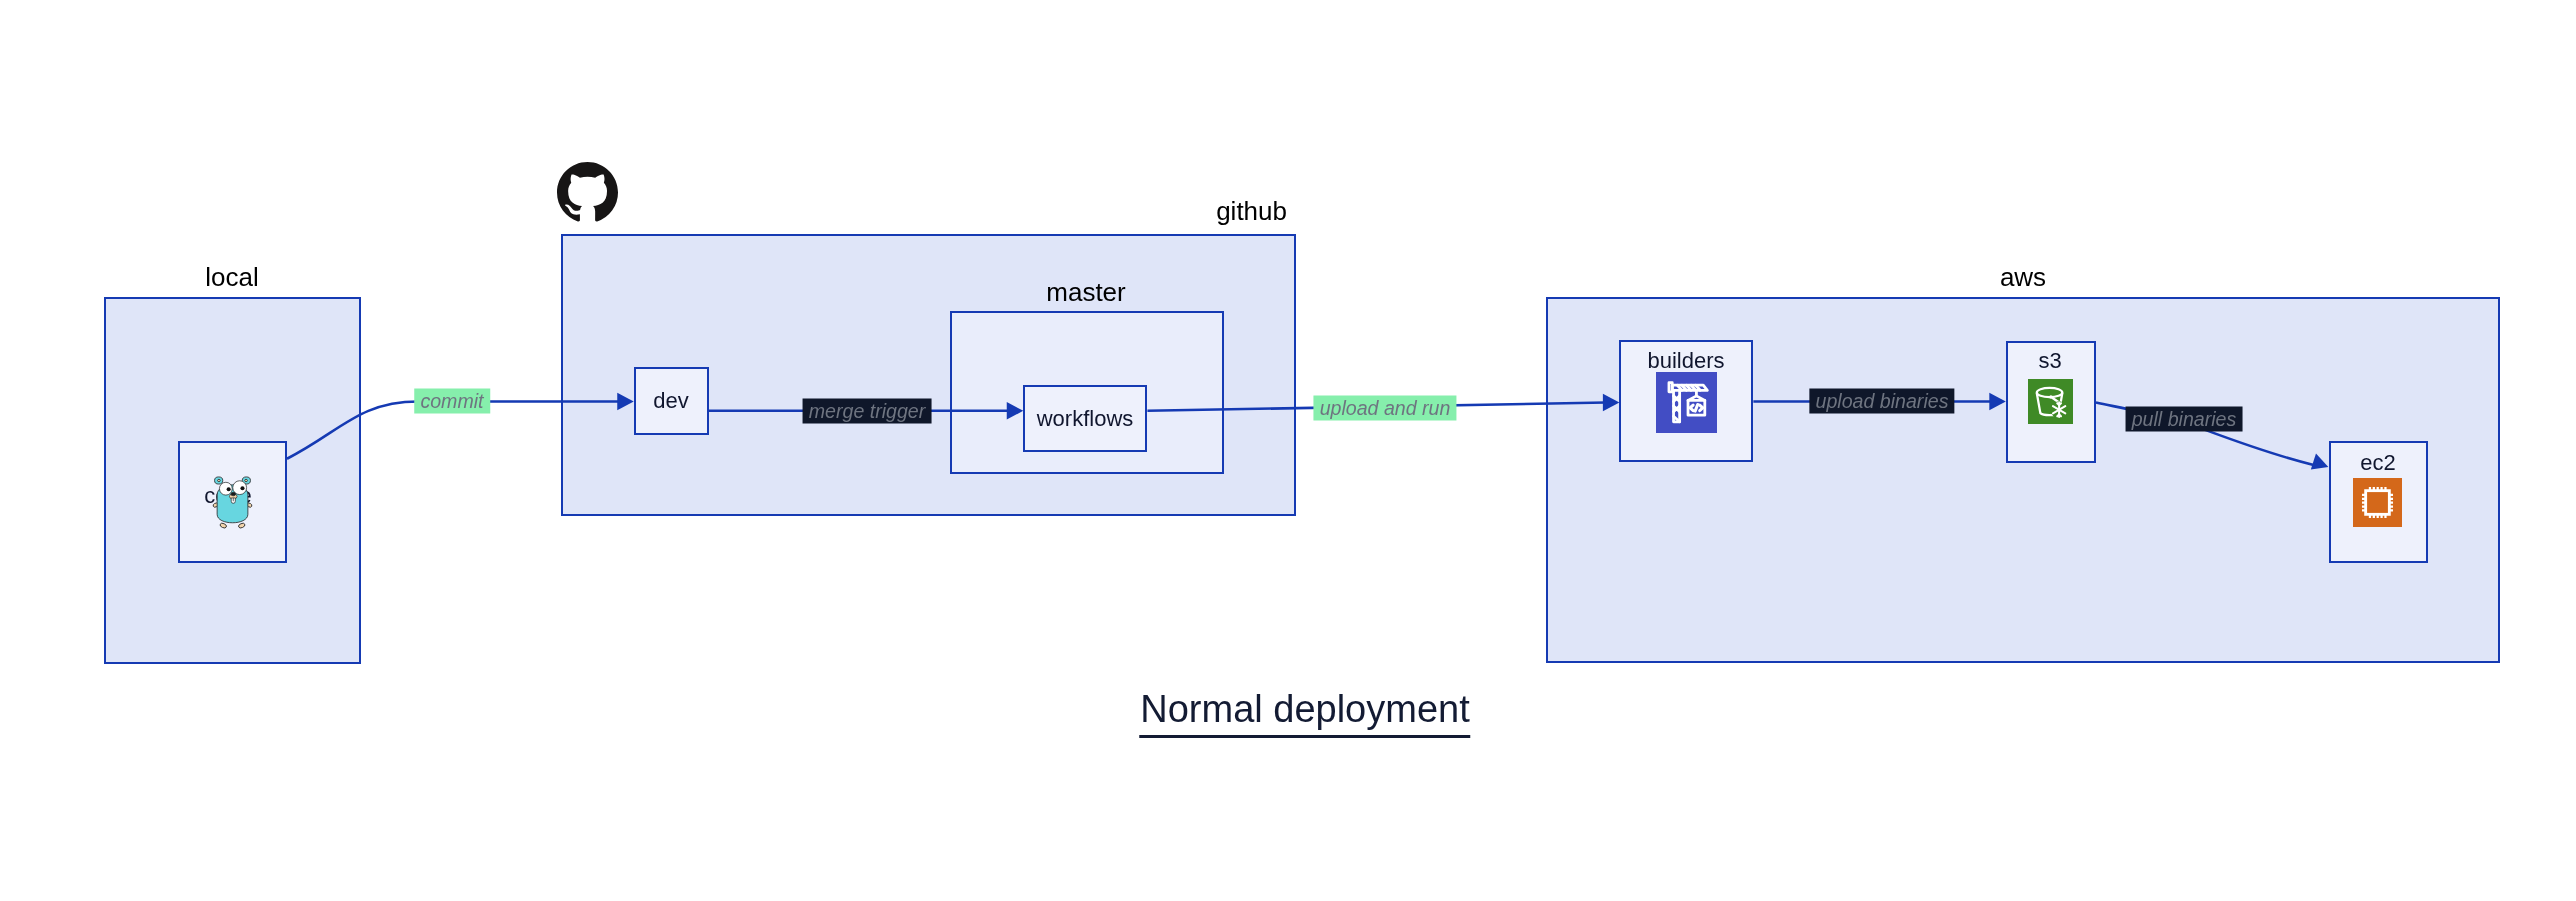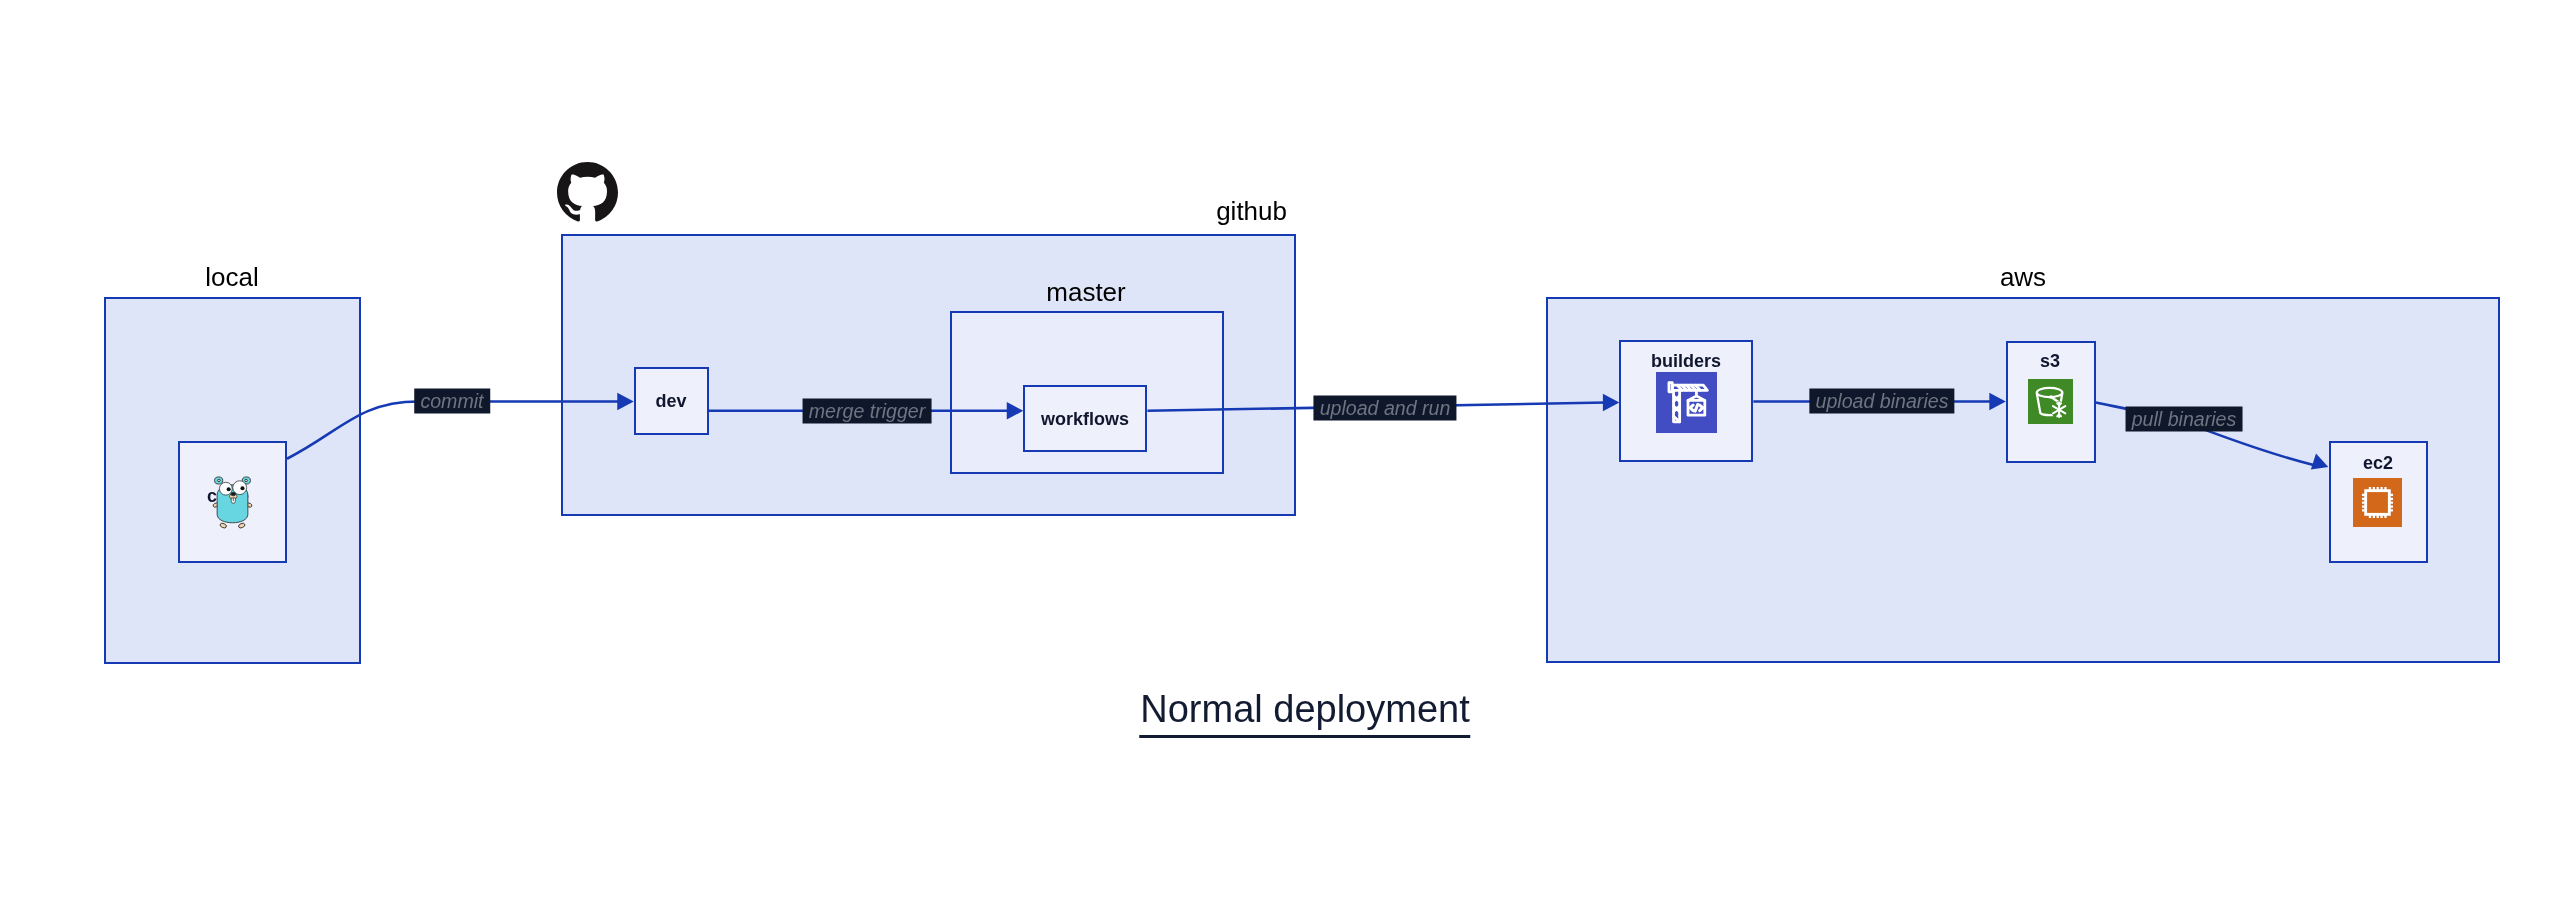--- a/index.html
+++ b/index.html
@@ -8,24 +8,24 @@
   .canvas{position:absolute;inset:0;}
 
   
   .group{position:absolute;background:#dfe5f8;border:2.1px solid #153ab3;box-sizing:border-box;}
   .group.inner{background:#e9edfb;}
   .node{position:absolute;background:#eef1fc;border:2.6px solid #153ab3;box-sizing:border-box;}
 
   
   .glabel{position:absolute;color:#000000;font-size:26px;font-weight:500;white-space:nowrap;}
   .glabel.center{transform:translateX(-50%);}
-  .nlabel{position:absolute;color:#10162e;font-size:18px;font-weight:700;white-space:nowrap;transform:translate(-50%,-50%);}
+  .nlabel{position:absolute;color:#10162e;font-size:22px;font-weight:400;white-space:nowrap;transform:translate(-50%,-50%);}
   .elabel{position:absolute;color:#6e7480;font-size:19.6px;font-style:italic;white-space:nowrap;
           transform:translate(-50%,-50%);padding:1px 6.2px;z-index:6;}
-  .elabel.on-white{background:#0f172a;}
+  .elabel.on-white{background:#86efac;}
   .elabel.on-fill{background:#0f172a;}
 
   .title{position:absolute;left:1305px;top:688px;transform:translateX(-50%);
          color:#131b33;font-size:38px;font-weight:500;white-space:nowrap;
          border-bottom:3.6px solid #131b33;padding:0 1px 4.1px 1px;}
 
   
   .icon{position:absolute;}
   svg{display:block;}
 

